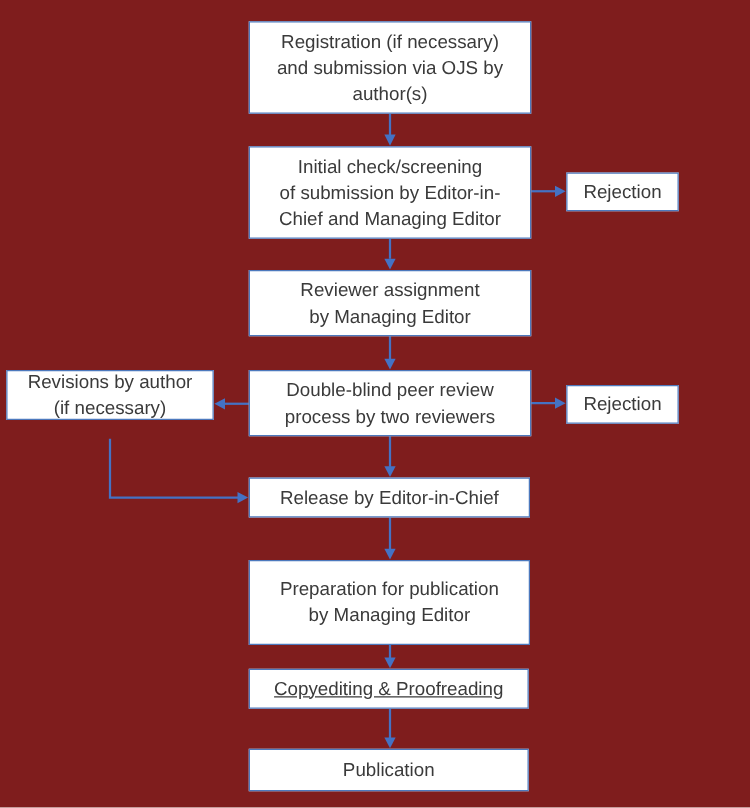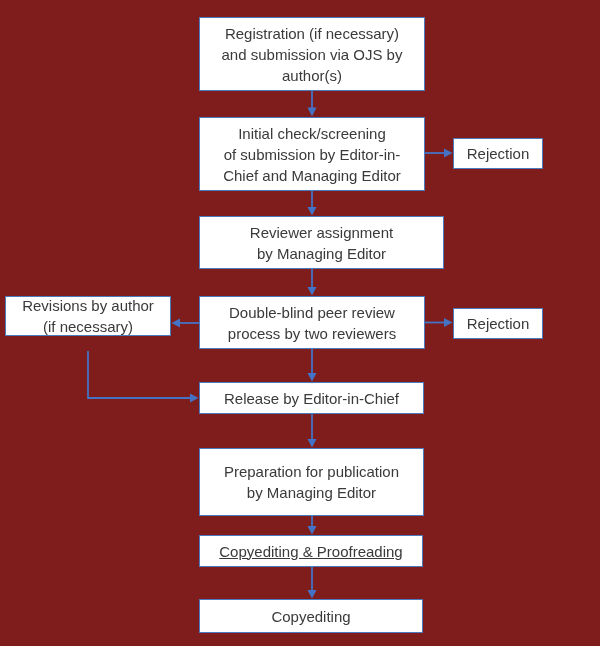--- a/index.html
+++ b/index.html
@@ -112,33 +112,33 @@
   <div class="node" style="left:199px; top:17px; width:226px; height:74px;">Registration (if necessary)
 and submission via OJS by
 author(s)</div>
 
   <div class="node" style="left:199px; top:117px; width:226px; height:74px;">Initial check/screening
 of submission by Editor-in-
 Chief and Managing Editor</div>
 
   <div class="node" style="left:453px; top:138px; width:90px; height:31px;">Rejection</div>
 
-  <div class="node" style="left:199px; top:216px; width:245px; height:53px;">Reviewer assignment
+  <div class="node" style="left:199px; top:216px; width:226px; height:53px;">Reviewer assignment
 by Managing Editor</div>
 
   <div class="node" style="left:199px; top:296px; width:226px; height:53px;">Double-blind peer review
 process by two reviewers</div>
 
   <div class="node" style="left:453px; top:308px; width:90px; height:31px;">Rejection</div>
 
   <div class="node" style="left:5px; top:296px; width:166px; height:40px;">Revisions by author
 (if necessary)</div>
 
   <div class="node" style="left:199px; top:382px; width:225px; height:32px;">Release by Editor-in-Chief</div>
 
   <div class="node" style="left:199px; top:448px; width:225px; height:68px;">Preparation for publication
 by Managing Editor</div>
 
   <div class="node" style="left:199px; top:535px; width:224px; height:32px;text-decoration:underline;">Copyediting &amp; Proofreading</div>
 
-  <div class="node" style="left:199px; top:599px; width:224px; height:34px;">Copyediting</div>
+  <div class="node" style="left:199px; top:599px; width:224px; height:34px;">Publication</div>
 
 </div>
 
 </body></html>

